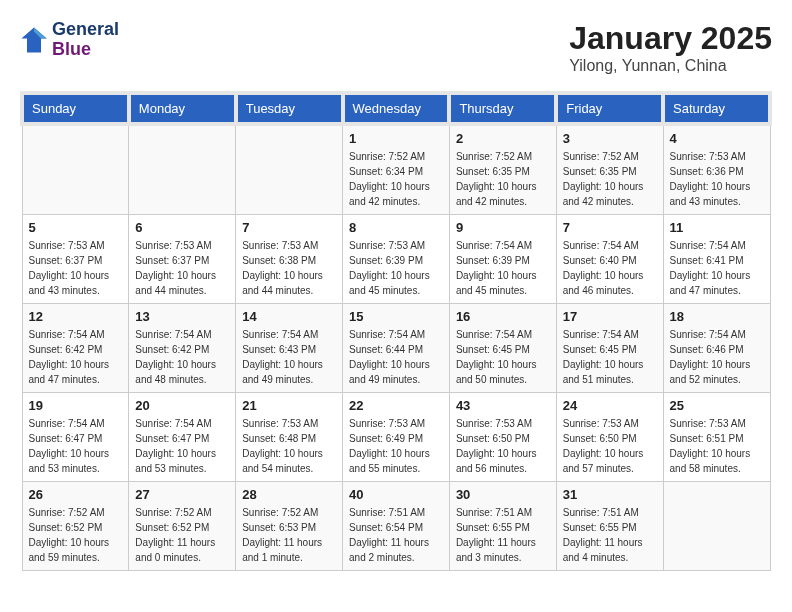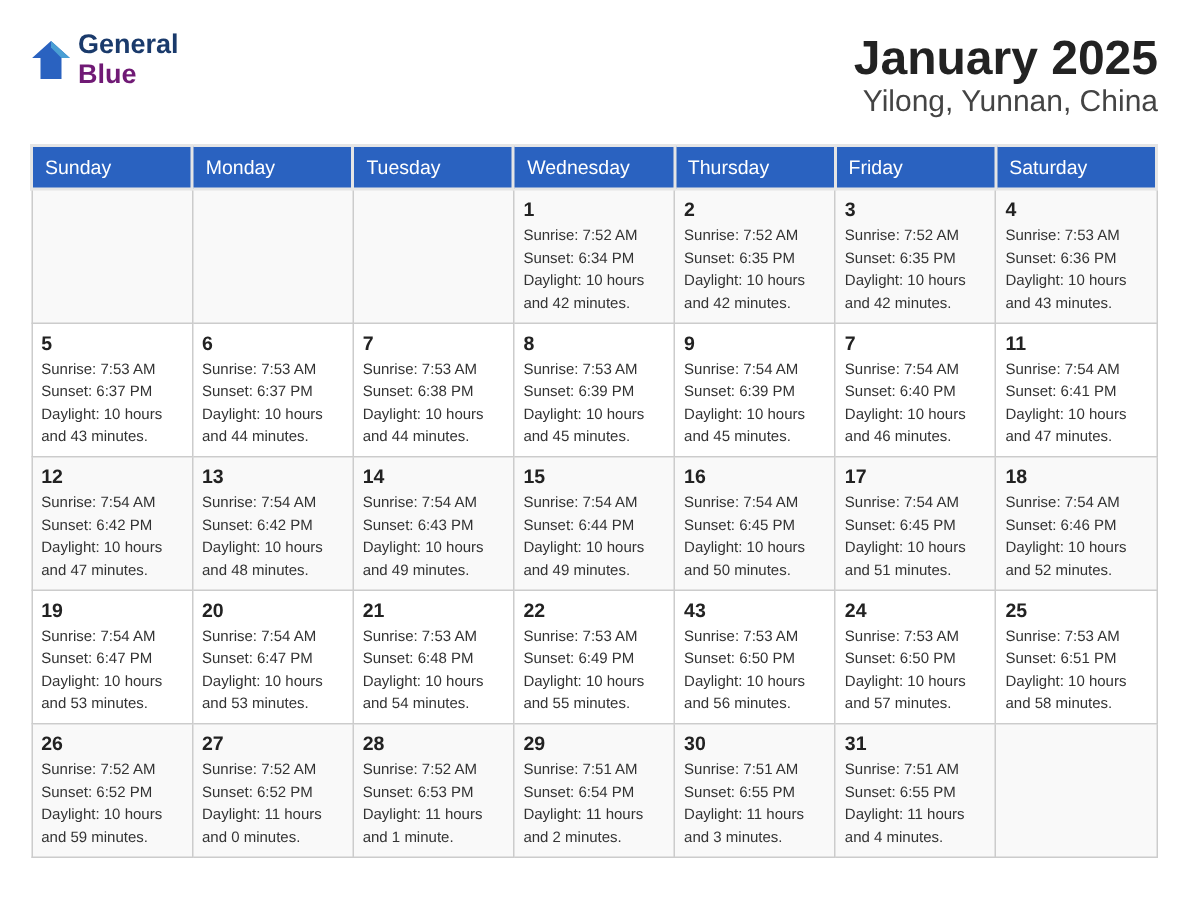--- a/index.html
+++ b/index.html
@@ -28,48 +28,48 @@
     }
     .logo-text span {
       color: #701a75;
     }
     .logo-icon {
       width: 28px;
       height: 28px;
       margin-right: 4px;
     }
     .title-block {
-      text-align: right;
+      text-align: left;
       margin-left: 12px;
     }
     .title-block h1 {
       font-size: 32px;
       font-weight: bold;
       color: #222;
     }
     .title-block h2 {
-      font-size: 20px;
+      font-size: 16px;
       font-weight: normal;
       color: #444;
     }
     table {
       width: 100%;
       border-collapse: collapse;
       font-size: 11px;
     }
     thead tr {
       background-color: #2a62c0;
       color: white;
     }
     thead th {
       padding: 6px 8px;
       text-align: left;
       font-size: 13px;
       font-weight: normal;
-      border: 2px solid #e5e5e5;
+      border: 4px solid #e5e5e5;
     }
     tbody tr {
       vertical-align: top;
     }
     tbody td {
       border: 1px solid #ccc;
       padding: 5px 6px;
       width: calc(100% / 7);
       min-height: 80px;
       background: #fff;
@@ -246,21 +246,21 @@
         </td>
         <td>
           <span class="day-number">27</span>
           <div class="day-info">Sunrise: 7:52 AM<br>Sunset: 6:52 PM<br>Daylight: 11 hours<br>and 0 minutes.</div>
         </td>
         <td>
           <span class="day-number">28</span>
           <div class="day-info">Sunrise: 7:52 AM<br>Sunset: 6:53 PM<br>Daylight: 11 hours<br>and 1 minute.</div>
         </td>
         <td>
-          <span class="day-number">29</span>
+          <span class="day-number">40</span>
           <div class="day-info">Sunrise: 7:51 AM<br>Sunset: 6:54 PM<br>Daylight: 11 hours<br>and 2 minutes.</div>
         </td>
         <td>
           <span class="day-number">30</span>
           <div class="day-info">Sunrise: 7:51 AM<br>Sunset: 6:55 PM<br>Daylight: 11 hours<br>and 3 minutes.</div>
         </td>
         <td>
           <span class="day-number">31</span>
           <div class="day-info">Sunrise: 7:51 AM<br>Sunset: 6:55 PM<br>Daylight: 11 hours<br>and 4 minutes.</div>
         </td>

